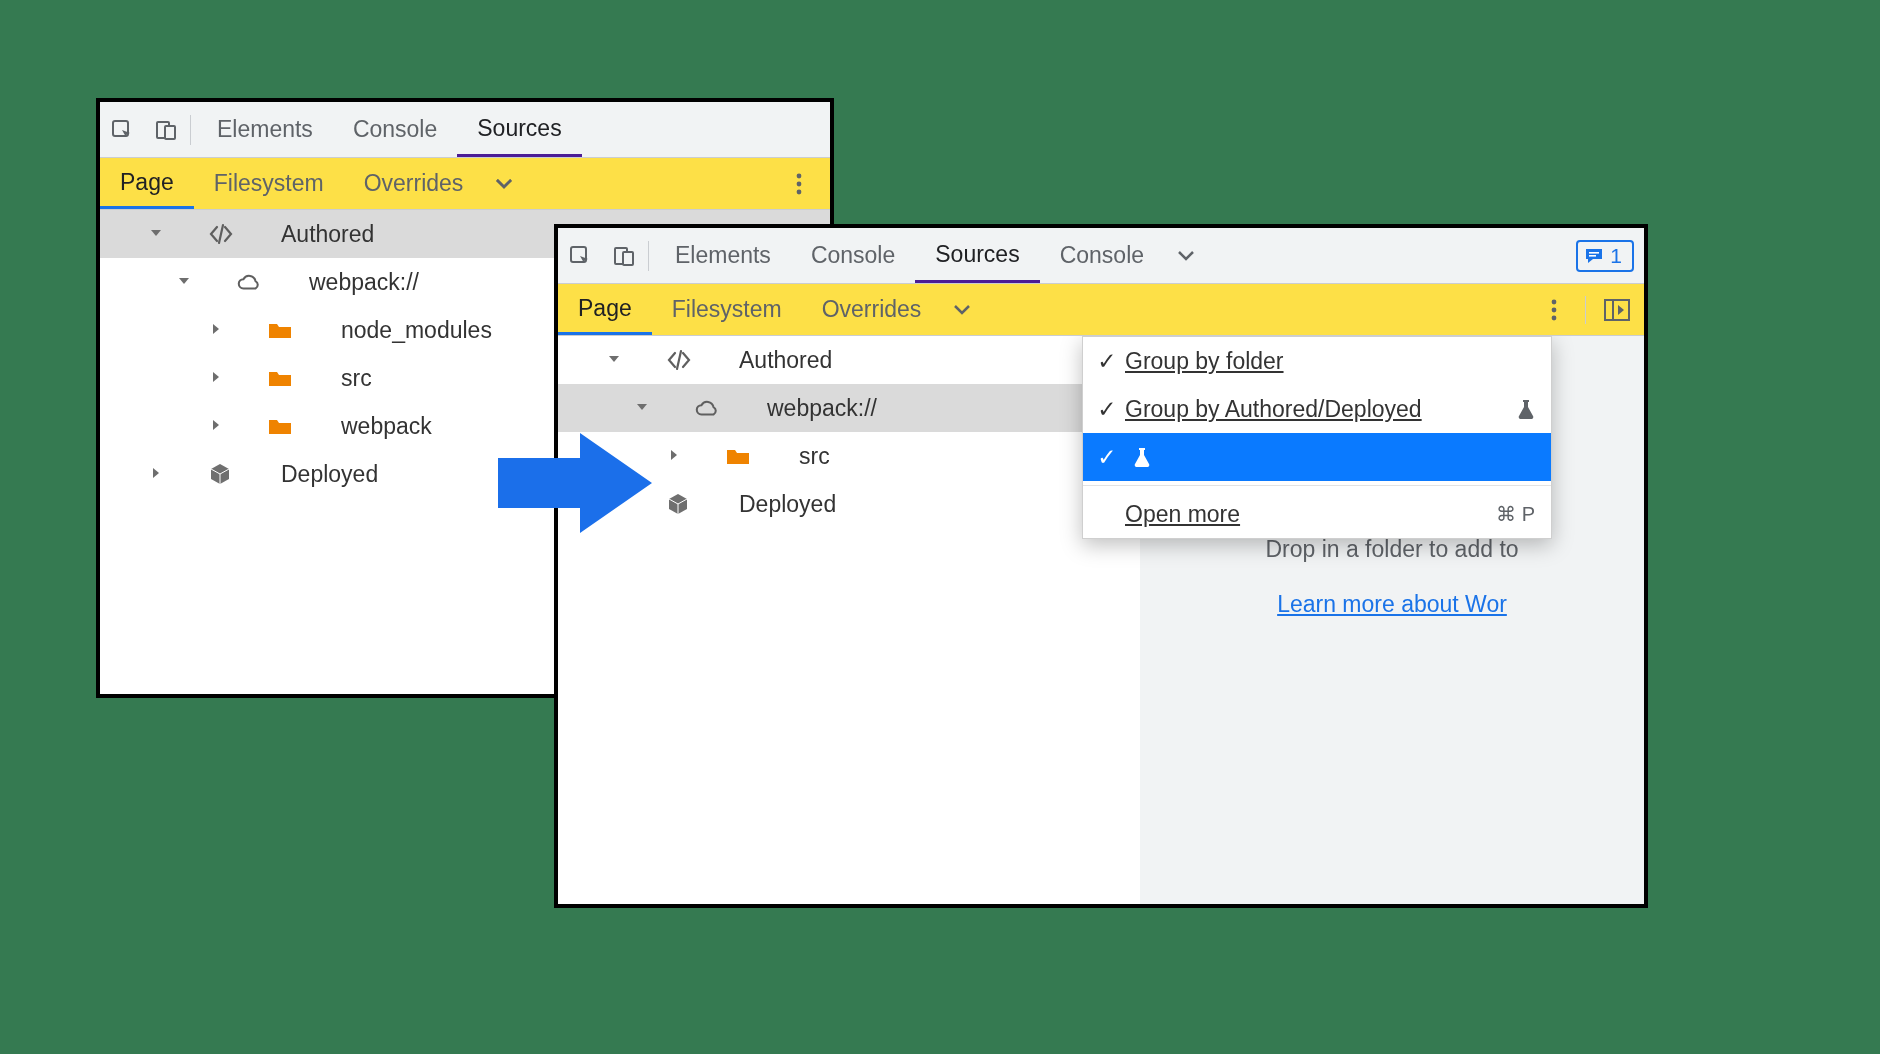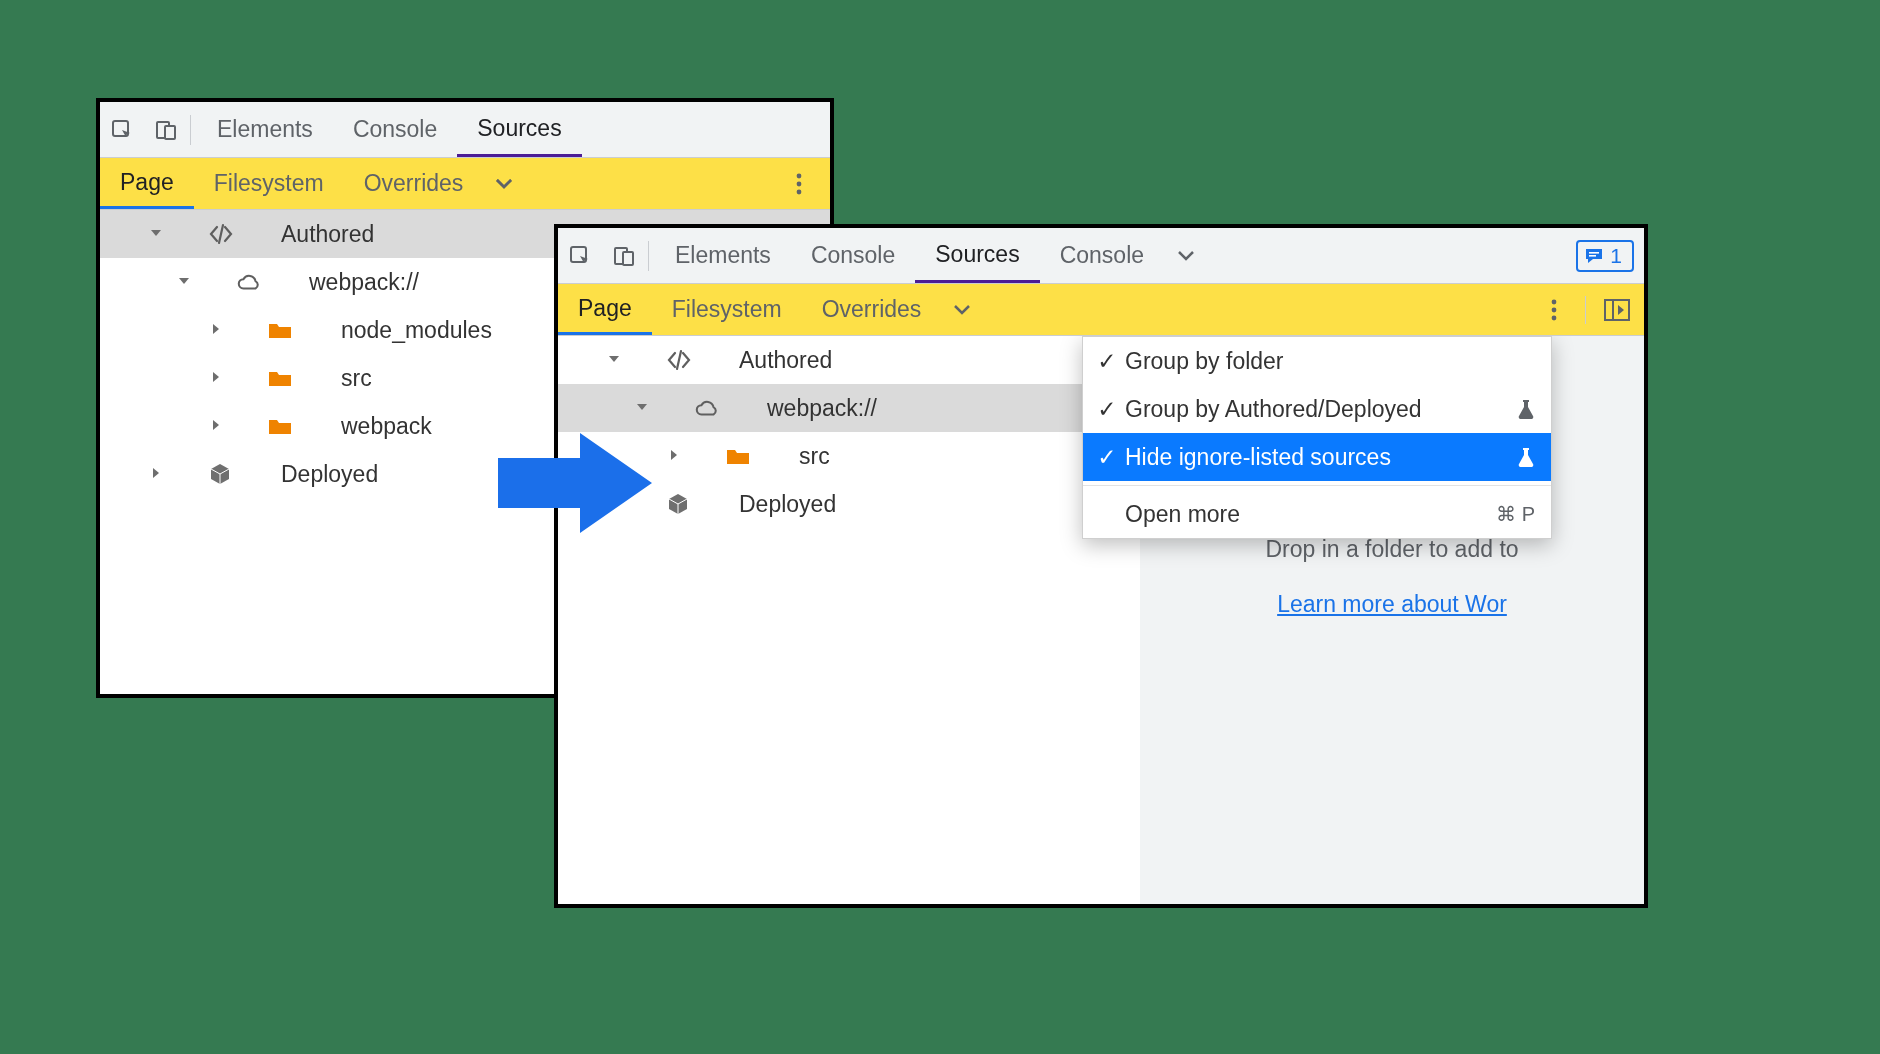--- a/index.html
+++ b/index.html
@@ -142,21 +142,21 @@
     color: #333333;
     z-index: 10;
   }
   .menu .item {
     display: flex;
     align-items: center;
     height: 48px;
     padding: 0 16px 0 12px;
   }
   .menu .item .chk { width: 24px; text-align: center; margin-right: 6px; }
-  .menu .item .txt { flex: 1; white-space: nowrap; }
+  .menu .item .txt { flex: 1; white-space: nowrap; text-decoration: underline; }
   .menu .item .flask { margin-left: 8px; }
   .menu .item .shortcut { margin-left: 30px; color: #5f6368; font-size: 20px; }
   .menu .item.highlight { background: #0a7aff; color: #ffffff; }
   .menu .item.highlight .flask svg path { fill: #ffffff; }
   .menu .sep { height: 1px; background: #e3e3e3; margin: 4px 0; }
 
   
   .dropzone {
     position: absolute;
     right: 0;
@@ -458,21 +458,20 @@
         <span class="chk">✓</span>
         <span class="txt">Group by Authored/Deployed</span>
         <span class="flask">
             <svg width="18" height="20" viewBox="0 0 18 20">
               <path d="M6 1 h6 v2 h-1 v5 l5 9 a2 2 0 0 1 -2 3 h-10 a2 2 0 0 1 -2 -3 l5 -9 v-5 h-1 z" fill="#5f6368"></path>
             </svg>
           </span>
       </div>
       <div class="item highlight">
         <span class="chk">✓</span>
-        <span class="txt">Hide ignore-listed sources</span>
         <span class="flask">
             <svg width="18" height="20" viewBox="0 0 18 20">
               <path d="M6 1 h6 v2 h-1 v5 l5 9 a2 2 0 0 1 -2 3 h-10 a2 2 0 0 1 -2 -3 l5 -9 v-5 h-1 z" fill="#ffffff"></path>
             </svg>
           </span>
       </div>
       <div class="sep"></div>
       <div class="item">
         <span class="chk"></span>
         <span class="txt">Open more</span>

